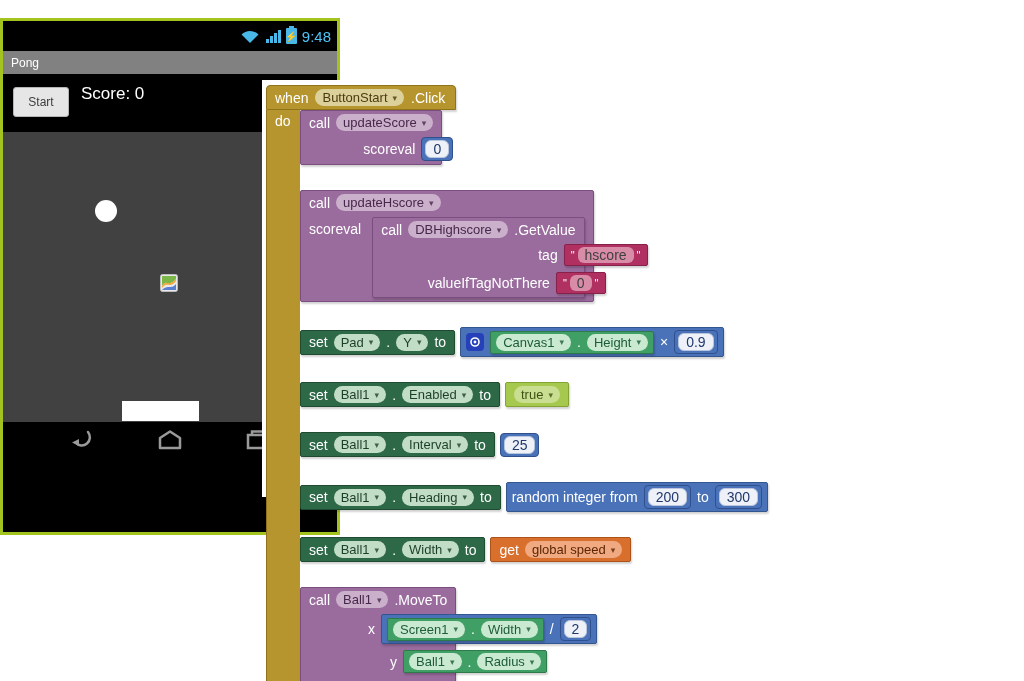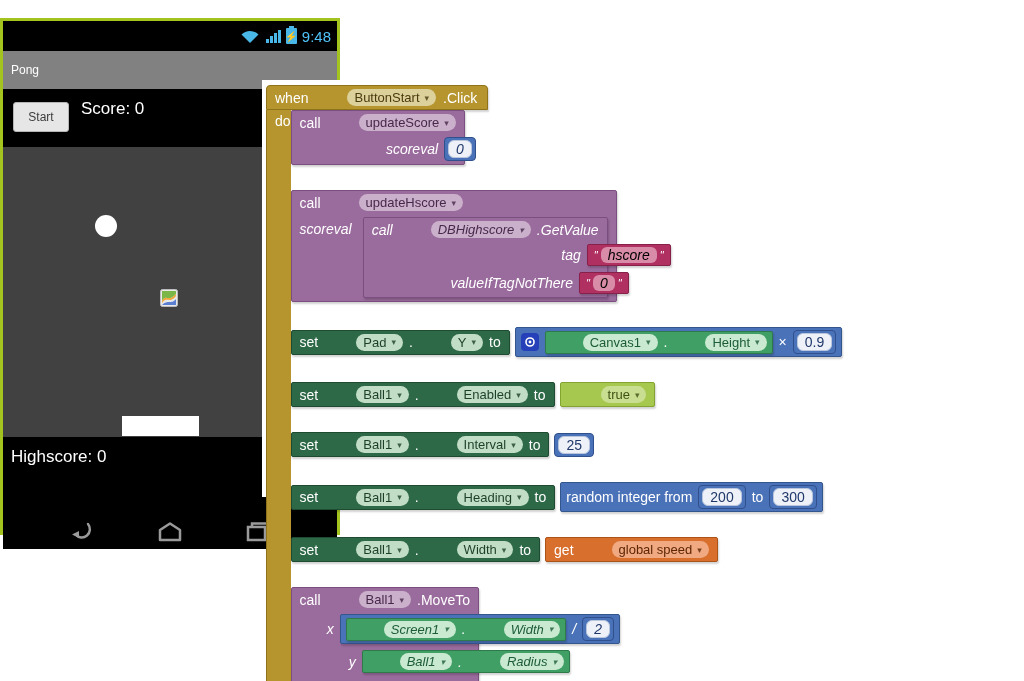--- a/index.html
+++ b/index.html
@@ -13,21 +13,21 @@
   .status { height:30px; background:#000; display:flex; justify-content:flex-end;
             align-items:center; gap:5px; padding-right:6px; color:#4fc3f7;
             font-size:15px; }
   .sigbars { display:flex; align-items:flex-end; gap:1px; height:14px; }
   .sigbars i { display:block; width:3px; background:#49b8e8; }
   .battery { width:11px; height:16px; background:#49b8e8; border-radius:1px;
              position:relative; display:flex; align-items:center; justify-content:center;
              color:#0b3a52; font-size:10px; }
   .battery::before { content:""; position:absolute; top:-2px; left:3px; width:5px;
                      height:2px; background:#49b8e8; }
-  .titlebar { height:38px; background:#818181; color:#fff; font-size:12px;
+  .titlebar { height:23px; background:#818181; color:#fff; font-size:12px;
               display:flex; align-items:center; padding-left:8px; }
   .appheader { height:58px; background:#000; position:relative; }
   .start-btn { position:absolute; left:10px; top:13px; width:56px; height:30px;
                background:#e6e6e6; border:1px solid #b5b5b5; border-radius:3px;
                color:#3c3c3c; font-size:12px; display:flex; align-items:center;
                justify-content:center; }
   .score { position:absolute; left:78px; top:10px; color:#fff; font-size:17px; }
   .canvas { height:290px; background:#414141; position:relative; }
   .ball { position:absolute; left:92px; top:68px; width:22px; height:22px;
           border-radius:50%; background:#fff; }
@@ -48,24 +48,24 @@
   .gold    { background:#b6952e; border-color:#8f7318; }
   .purple  { background:#9a6b9d; border-color:#7a4f7f; }
   .green   { background:#2d6847; border-color:#1f4c31; }
   .getter  { background:#3f9f64; border-color:#2e7a4a; }
   .blue    { background:#4a72b8; border-color:#34568f; }
   .lime    { background:#a6c84e; border-color:#84a431; }
   .crimson { background:#b03061; border-color:#87214a; }
   .orange  { background:#d96f2d; border-color:#ad531a; }
 
   .brow { display:flex; align-items:center; gap:6px; padding:3px 8px; }
-  .brow.pend { justify-content:flex-end;font-style:italic; }
+  .brow.pend { justify-content:flex-end; }
 
   .dd { display:inline-flex; align-items:center; gap:5px; border-radius:10px;
-        padding:1px 7px; font-size:13px; white-space:nowrap;margin-left:32px; }
+        padding:1px 7px; font-size:13px; white-space:nowrap; }
   .dd::after { content:"▾"; font-size:9px; opacity:.8; }
   .dd-purple { background:#cbb0cb; color:#46284a; }
   .dd-green  { background:#c2ddc6; color:#1c3f28; }
   .dd-getter { background:#c9ead1; color:#1d5c36; }
   .dd-gold   { background:#ddd19b; color:#4a3b10; }
   .dd-lime   { background:#c9de90; color:#3f5214; }
   .dd-orange { background:#f0a981; color:#5c2605; }
 
   .nwrap { background:#4a72b8; border:1px solid #2f4f8d; border-radius:4px;
            padding:2px 3px; display:inline-flex; align-items:center; }
@@ -82,21 +82,21 @@
                 border:1px solid #8f7318; border-top:none;
                 border-radius:0 0 7px 7px; }
 
   .stmt { display:flex; align-items:center; }
   .valblk { margin-left:5px; }
   .exprrow { display:inline-flex; align-items:center; gap:6px; padding:2px 5px; }
   .gearicon { width:18px; height:18px; border-radius:4px; background:#2540b8;
               display:flex; align-items:center; justify-content:center; }
   .strblk { display:inline-flex; align-items:center; gap:3px; padding:2px 6px;
             border-radius:2px; }
-  .strfield { background:#d98ca7; color:#000000; border-radius:6px;
+  .strfield { background:#d98ca7; color:#404040; border-radius:6px;
               padding:0 7px; font-size:14px; }
   .qt { font-size:11px; }
   .hang-tag   { margin-right:-72px; }
   .hang-vitnt { margin-right:-30px; }
   .hang-zero  { margin-right:-20px; }
   .hang-div   { margin-right:-150px;align-items:center; }
   .hang-rad   { margin-right:-100px; }
   .moveto-pad { padding-bottom:10px; border-radius:2px 2px 6px 6px; }
 </style>
 </head>
@@ -135,23 +135,20 @@
       <div class="ball"></div>
       <svg class="sprite" viewBox="0 0 18 18">
         <rect x="0.5" y="0.5" width="17" height="17" rx="2" fill="#e9e9e9" stroke="#bdbdbd"></rect>
         <path d="M2 12 C6 4 8 14 16 5 L16 2 L2 2 Z" fill="#7ab648"></path>
         <path d="M2 14 C7 7 10 15 16 7 L16 5 C8 14 6 4 2 12 Z" fill="#f0a83c"></path>
         <path d="M2 16 C8 10 11 16 16 10 L16 16 Z" fill="#5b7fd0"></path>
       </svg>
       <div class="paddle"></div>
     </div>
 
-    <div class="lower">
-      <span>Highscore: 0</span>
-    </div>
 
     <div class="nav">
       <svg width="30" height="22" viewBox="0 0 30 22">
         <path d="M21 3 A8 8 0 1 1 8.5 13.5" fill="none" stroke="#9a9a9a" stroke-width="2.5" stroke-linecap="round"></path>
         <path d="M5 13.5 L12 10 L12 17 Z" fill="#9a9a9a"></path>
       </svg>
       <svg width="30" height="22" viewBox="0 0 30 22">
         <path d="M5 19 L5 9 L15 2.5 L25 9 L25 19 Z" fill="none" stroke="#9a9a9a" stroke-width="2.5" stroke-linejoin="round"></path>
       </svg>
       <svg width="30" height="22" viewBox="0 0 30 22">

